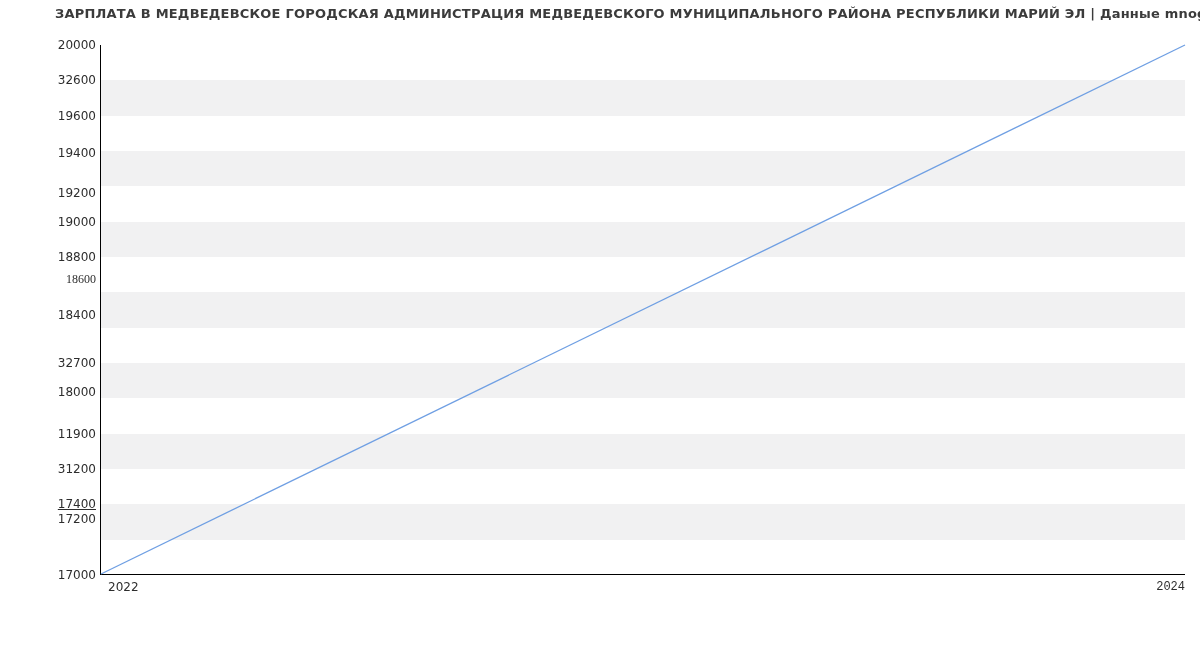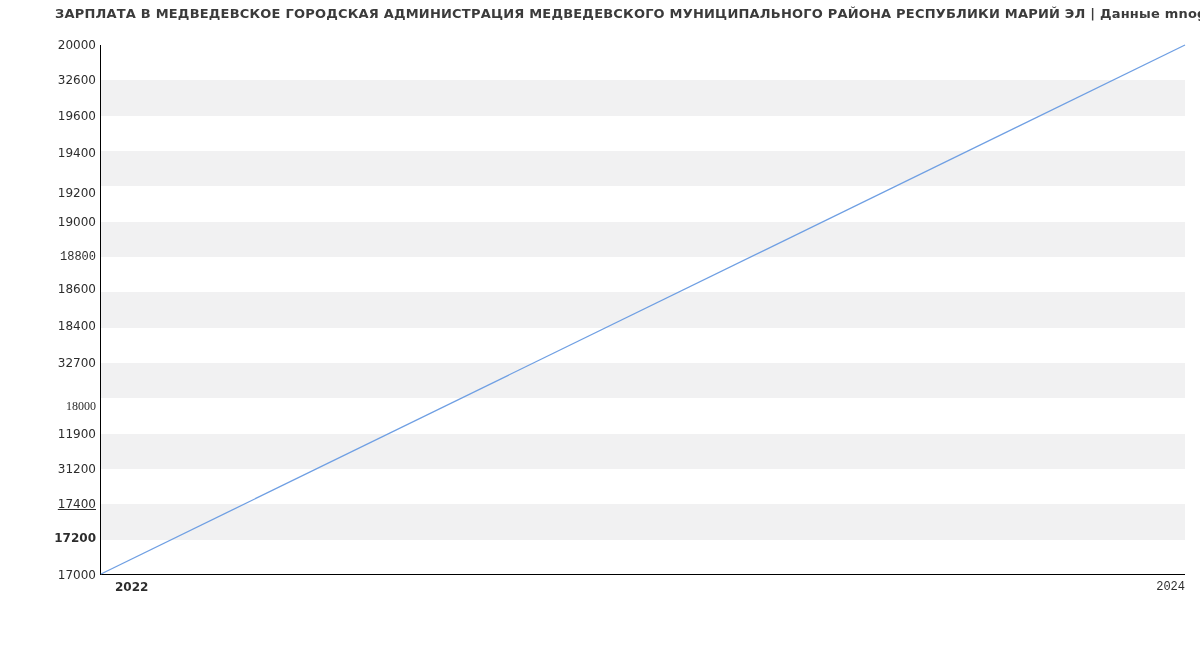--- a/index.html
+++ b/index.html
@@ -60,23 +60,22 @@
     position: absolute;
     left: 100px;
     width: 1085px;
     top: 580px; 
     height: 18px;
     font-size: 12px;
     color: #2d2d2d;
   }
   .x-tick-left {
     position: absolute;
-    left: 15px;
+    left: 8px;
     transform: translateX(0%);
-    font-weight: bold;
   }
   .x-tick-right {
     position: absolute;
     right: 0;
     transform: translateX(0%);
     font-family: Liberation Mono, monospace;
   }
   svg.line-layer {
     position: absolute;
     left: 0;
@@ -105,28 +104,28 @@
       <line id="series-line" stroke-width="1.3" fill="none" x1="0" y1="530" x2="1085" y2="0" stroke="#6f9fe3"></line>
     </svg>
   </div>
 
   <div class="x-ticks">
     <span class="x-tick-left">2022</span>
     <span class="x-tick-right">2024</span>
   </div>
 
 <div class="y-tick" style="top: 575px;">17000</div>
-    <div class="y-tick" style="top: 538px; font-weight: bold;">17200</div>
+    <div class="y-tick" style="top: 519px;">17200</div>
     <div class="y-tick" style="top: 504.333px; text-decoration: underline;">17400</div>
     <div class="y-tick" style="top: 469px;">31200</div>
     <div class="y-tick" style="top: 433.667px;">11900</div>
-    <div class="y-tick" style="top: 406px; font-family: Liberation Serif, serif;">18000</div>
+    <div class="y-tick" style="top: 392px;">18000</div>
     <div class="y-tick" style="top: 363px;">32700</div>
-    <div class="y-tick" style="top: 326px;">18400</div>
-    <div class="y-tick" style="top: 289px;">18600</div>
-    <div class="y-tick" style="top: 257px; font-family: Liberation Mono, monospace;">18800</div>
+    <div class="y-tick" style="top: 315px;">18400</div>
+    <div class="y-tick" style="top: 279px; font-family: Liberation Serif, serif;">18600</div>
+    <div class="y-tick" style="top: 257px;">18800</div>
     <div class="y-tick" style="top: 221.667px;">19000</div>
     <div class="y-tick" style="top: 175px; margin-top: 18px;">19200</div>
     <div class="y-tick" style="top: 153px;">19400</div>
     <div class="y-tick" style="top: 115.667px;">19600</div>
     <div class="y-tick" style="top: 80.3333px;">32600</div>
     <div class="y-tick" style="top: 45px;">20000</div>
   </div>
 
 </body></html>

